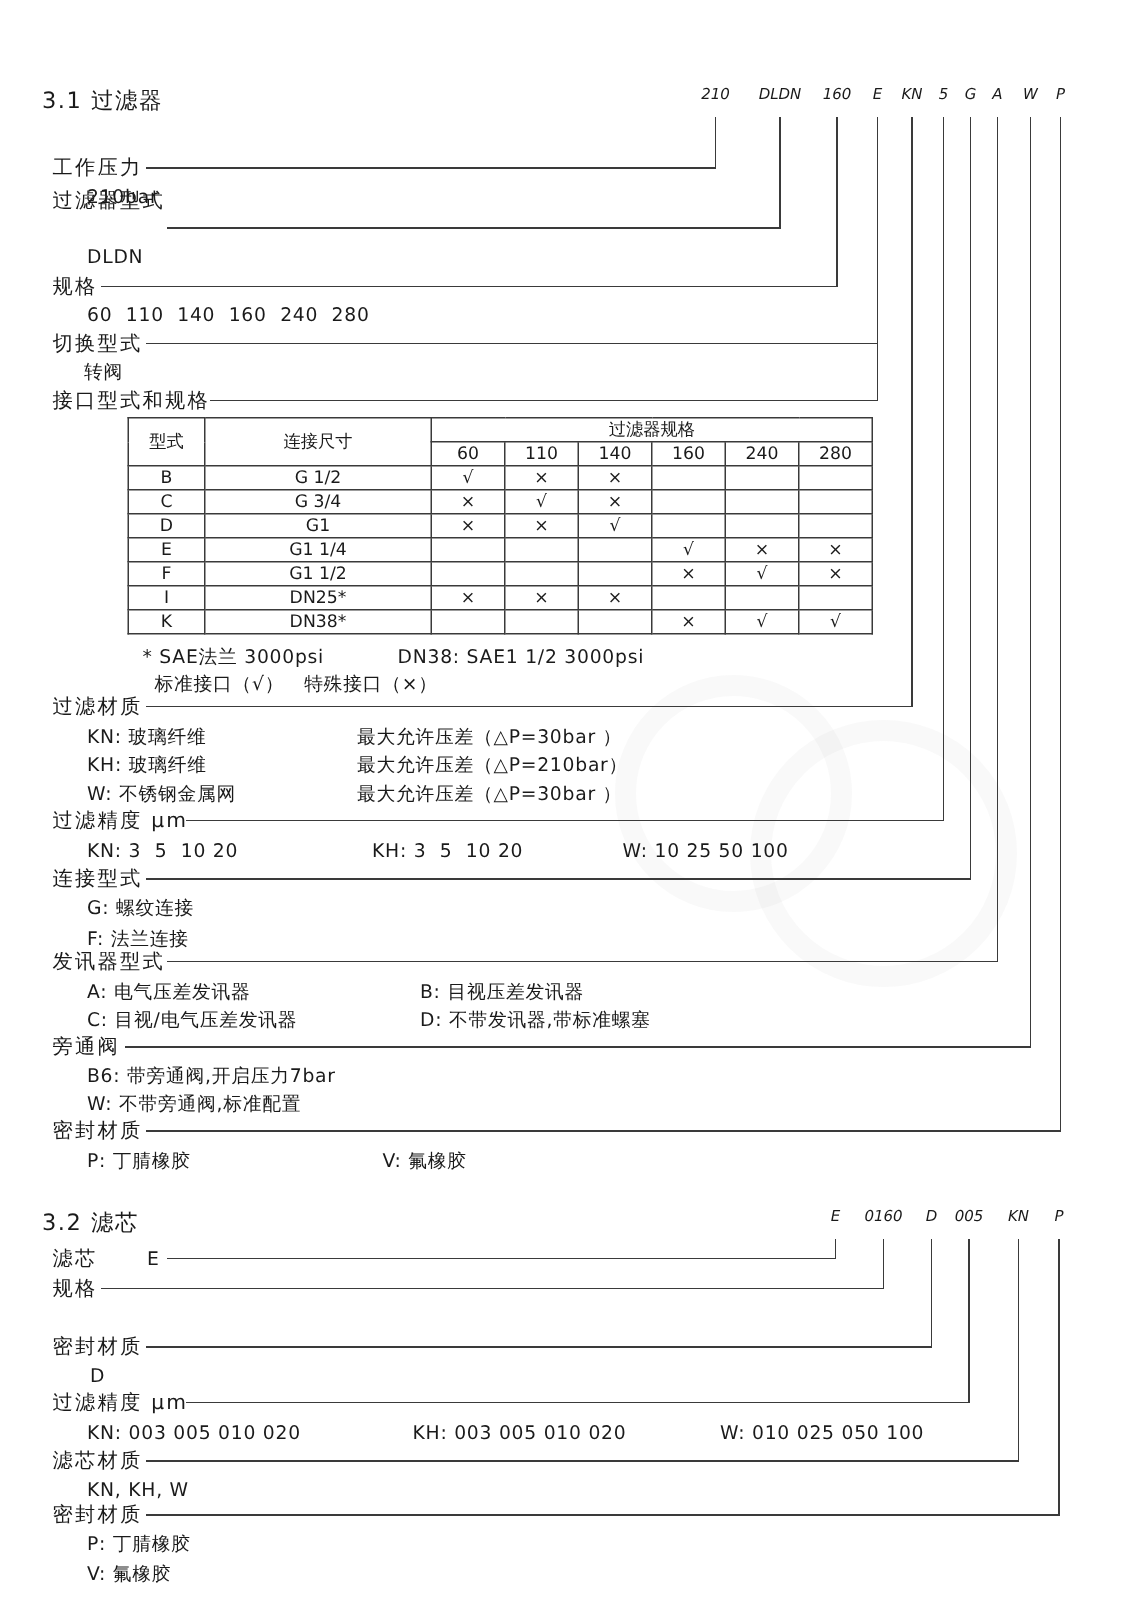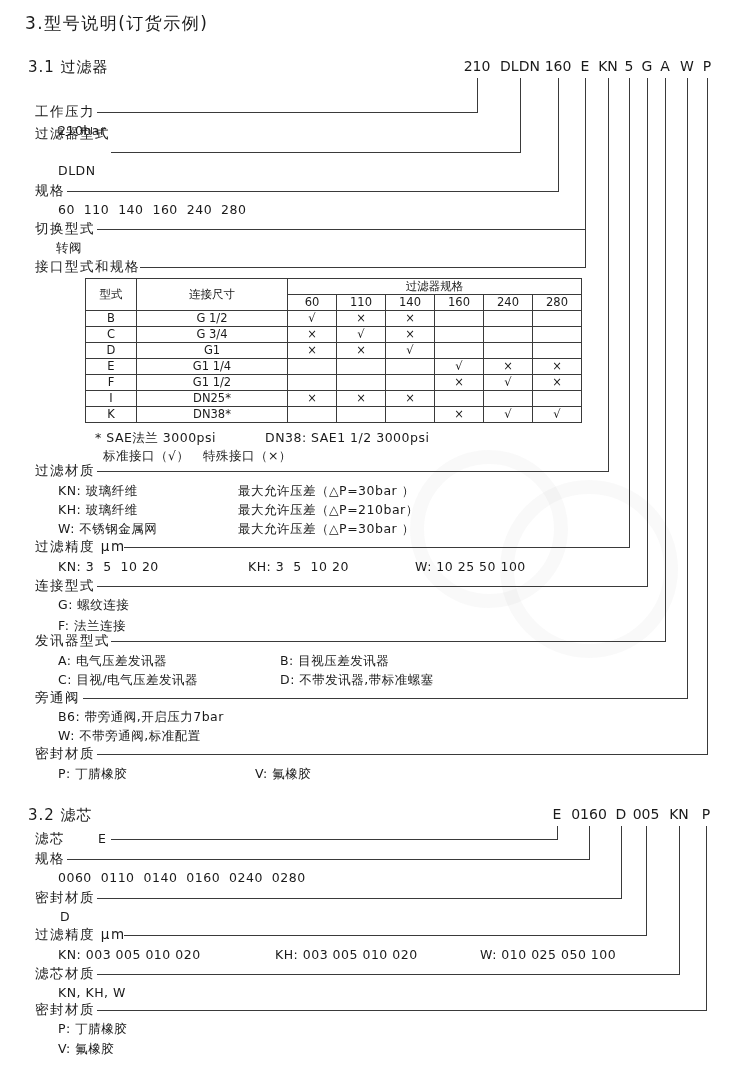--- a/index.html
+++ b/index.html
@@ -3,21 +3,21 @@
 <meta charset="utf-8">
 <style>
   html,body{margin:0;padding:0;background:#ffffff;}
   body{font-family:"DejaVu Sans","Liberation Sans",sans-serif;color:#1a1a1a;}
   #page{position:relative;width:750px;height:1078px;background:#fff;overflow:hidden;}
   .abs{position:absolute;white-space:pre;}
   .title{font-size:17px;letter-spacing:1.5px;}
   .sec{font-size:15px;letter-spacing:1px;}
   .lbl{font-size:13.5px;letter-spacing:1.5px;}
   .val{font-size:12.5px;letter-spacing:0.5px;}
-  .code-part{font-size:14px;transform:translateX(-50%);}
+  .code-part{font-size:10px;transform:translateX(-50%);font-style:italic;}
   .leads{position:absolute;left:0;top:0;}
   .leads polyline,.leads line{fill:none;stroke:#3a3a3a;stroke-width:1;shape-rendering:crispEdges;}
   .ptable{position:absolute;left:85px;top:278px;border-collapse:collapse;font-size:11.5px;color:#1a1a1a;table-layout:fixed;}
   .ptable th,.ptable td{border:1px solid #3a3a3a;font-weight:400;text-align:center;height:15px;line-height:15px;padding:0 2px;white-space:nowrap;}
   .c-type{width:46px}.c-conn{width:146px}.c-sz{width:44px}
   .wm{position:absolute;border-radius:50%;border:14px solid #8a8a8a;opacity:0.05;pointer-events:none;}
 </style>
 </head>
 <body>
 
@@ -39,21 +39,20 @@
     <polyline points="687,78 687,698 83,698"></polyline>
     <polyline points="707,78 707,754 97,754"></polyline>
     <polyline points="557,826 557,839 111,839"></polyline>
     <polyline points="589,826 589,859 67,859"></polyline>
     <polyline points="621,826 621,898 97,898"></polyline>
     <polyline points="646,826 646,935 124,935"></polyline>
     <polyline points="679,826 679,974 97,974"></polyline>
     <polyline points="706,826 706,1010 97,1010"></polyline>
   </svg>
 
-  <div class="abs title" style="left:25px;top:12px">3.型号说明(订货示例)</div>
 
   <div class="abs sec" style="left:28px;top:58px">3.1 过滤器</div>
 
   <div>
     <span class="abs code-part" style="left:477px;top:58px">210</span>
     <span class="abs code-part" style="left:520px;top:58px">DLDN</span>
     <span class="abs code-part" style="left:558px;top:58px">160</span>
     <span class="abs code-part" style="left:585px;top:58px">E</span>
     <span class="abs code-part" style="left:608px;top:58px">KN</span>
     <span class="abs code-part" style="left:629px;top:58px">5</span>
@@ -208,21 +207,20 @@
     <span class="abs code-part" style="left:621px;top:806px">D</span>
     <span class="abs code-part" style="left:646px;top:806px">005</span>
     <span class="abs code-part" style="left:679px;top:806px">KN</span>
     <span class="abs code-part" style="left:706px;top:806px">P</span>
   </div>
 
   <div class="abs lbl" style="left:35px;top:830px">滤芯</div>
   <div class="abs val" style="left:98px;top:831px">E</div>
 
   <div class="abs lbl" style="left:35px;top:850px">规格</div>
-  <div class="abs val" style="left:58px;top:870px">0060  0110  0140  0160  0240  0280</div>
 
   <div class="abs lbl" style="left:35px;top:889px">密封材质</div>
   <div class="abs val" style="left:60px;top:909px">D</div>
 
   <div class="abs lbl" style="left:35px;top:926px">过滤精度 μm</div>
   <div class="abs val" style="left:58px;top:947px">KN: 003 005 010 020</div>
   <div class="abs val" style="left:275px;top:947px">KH: 003 005 010 020</div>
   <div class="abs val" style="left:480px;top:947px">W: 010 025 050 100</div>
 
   <div class="abs lbl" style="left:35px;top:965px">滤芯材质</div>

